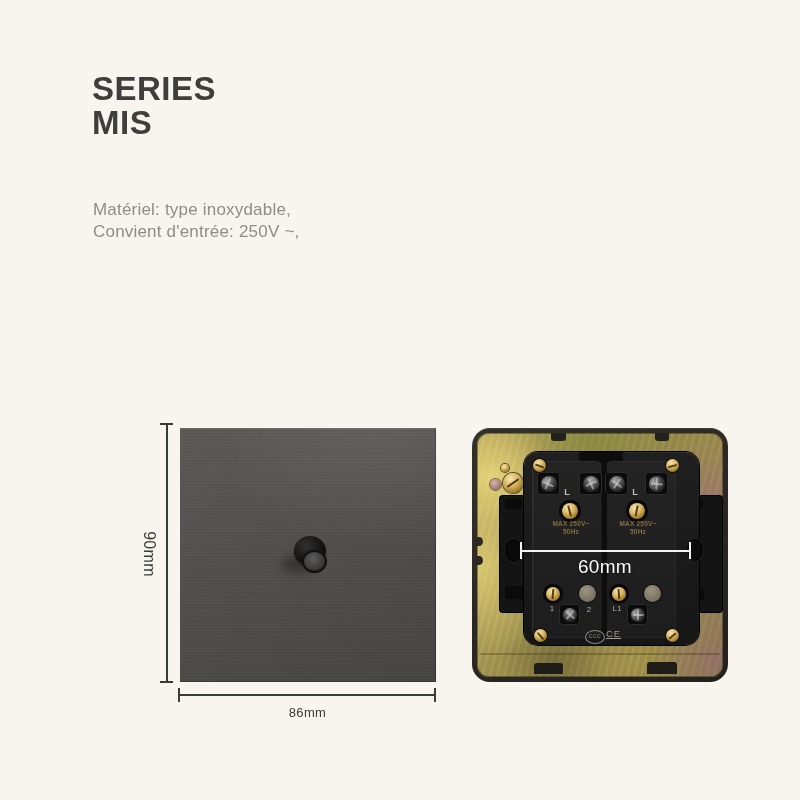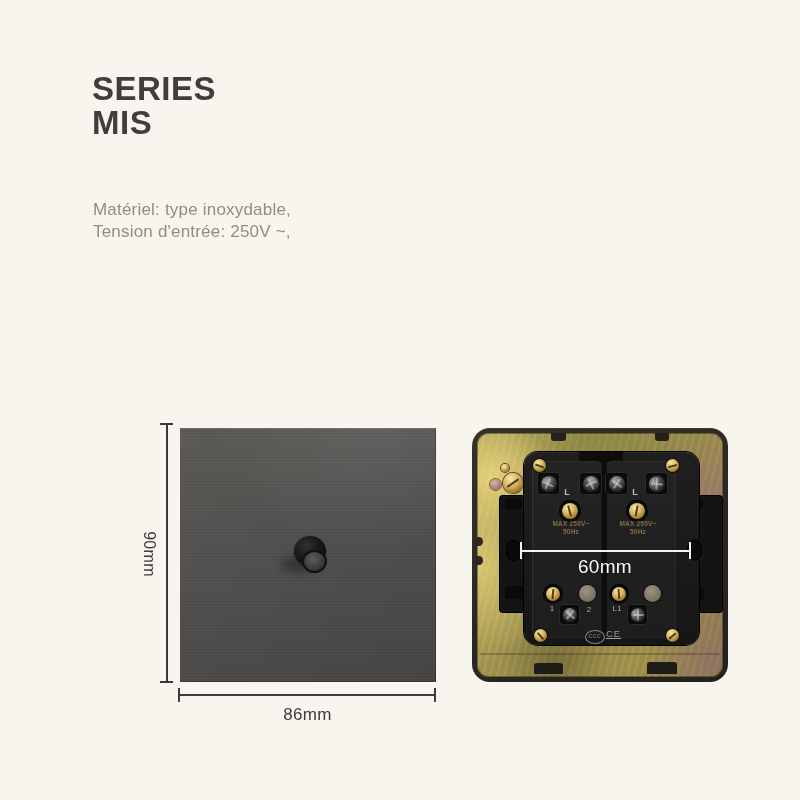--- a/index.html
+++ b/index.html
@@ -32,21 +32,21 @@
   .toggle-shadow{left:281px;top:556px;width:36px;height:17px;border-radius:50%;
     background:rgba(25,25,25,0.45);filter:blur(4px);}
   .toggle-base{left:294px;top:536px;width:32px;height:30px;border-radius:50%;
     background:radial-gradient(circle at 38% 32%, #303030 0%, #141414 55%, #060606 100%);
     box-shadow:0 1px 2px rgba(0,0,0,0.5);}
   .toggle-cap{left:302px;top:550px;width:25px;height:23px;border-radius:50%;
     background:radial-gradient(circle at 42% 36%, #5d5d5d 0%, #3e3e3e 55%, #1f1f1f 95%);
     border:2px solid #111;box-sizing:border-box;}
   
   .dim{background:#3b3b3b;}
-  .dim-label{font-size:17px;color:#3b3b3b;text-align:center;letter-spacing:0.3px;}
+  .dim-label{font-size:13px;color:#3b3b3b;text-align:center;letter-spacing:0.3px;}
   .vlabel{left:118px;top:544px;width:60px;height:20px;transform:rotate(90deg);font-size:16px;}
   
   .back-outer{
     left:472px;top:428px;width:256px;height:254px;border-radius:18px;
     background:linear-gradient(150deg,#343128 0%,#2b2823 50%,#23211c 100%);
     box-shadow:inset 0 1px 1px rgba(255,255,255,0.08);
   }
   .brass{
     left:477px;top:433px;width:246px;height:244px;border-radius:12px;
     background:
@@ -123,21 +123,21 @@
 </head>
 <body>
 
 <div class="abs title">
   <div>SERIES</div>
   <div>MIS</div>
 </div>
 
 <div class="abs specs">
   <div>Matériel: type inoxydable,</div>
-  <div>Tension d'entrée: 250V ~,</div>
+  <div>Convient d'entrée: 250V ~,</div>
 </div>
 
 <div class="abs plate-front"></div>
 <div class="abs toggle-shadow"></div>
 <div class="abs toggle-base"></div>
 <div class="abs toggle-cap"></div>
 
 <div class="abs dim" style="left:166px;top:424px;width:2px;height:259px;"></div>
 <div class="abs dim" style="left:160px;top:423px;width:13px;height:2px;"></div>
 <div class="abs dim" style="left:160px;top:681px;width:13px;height:2px;"></div>

